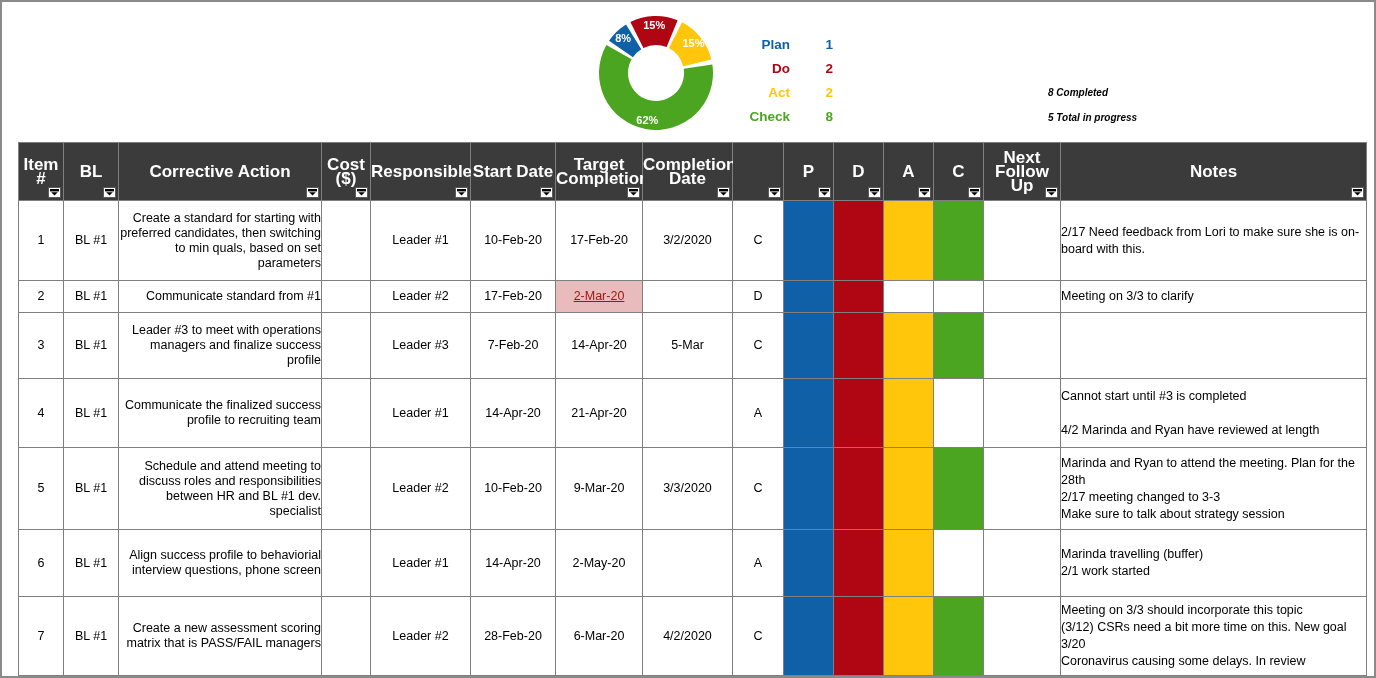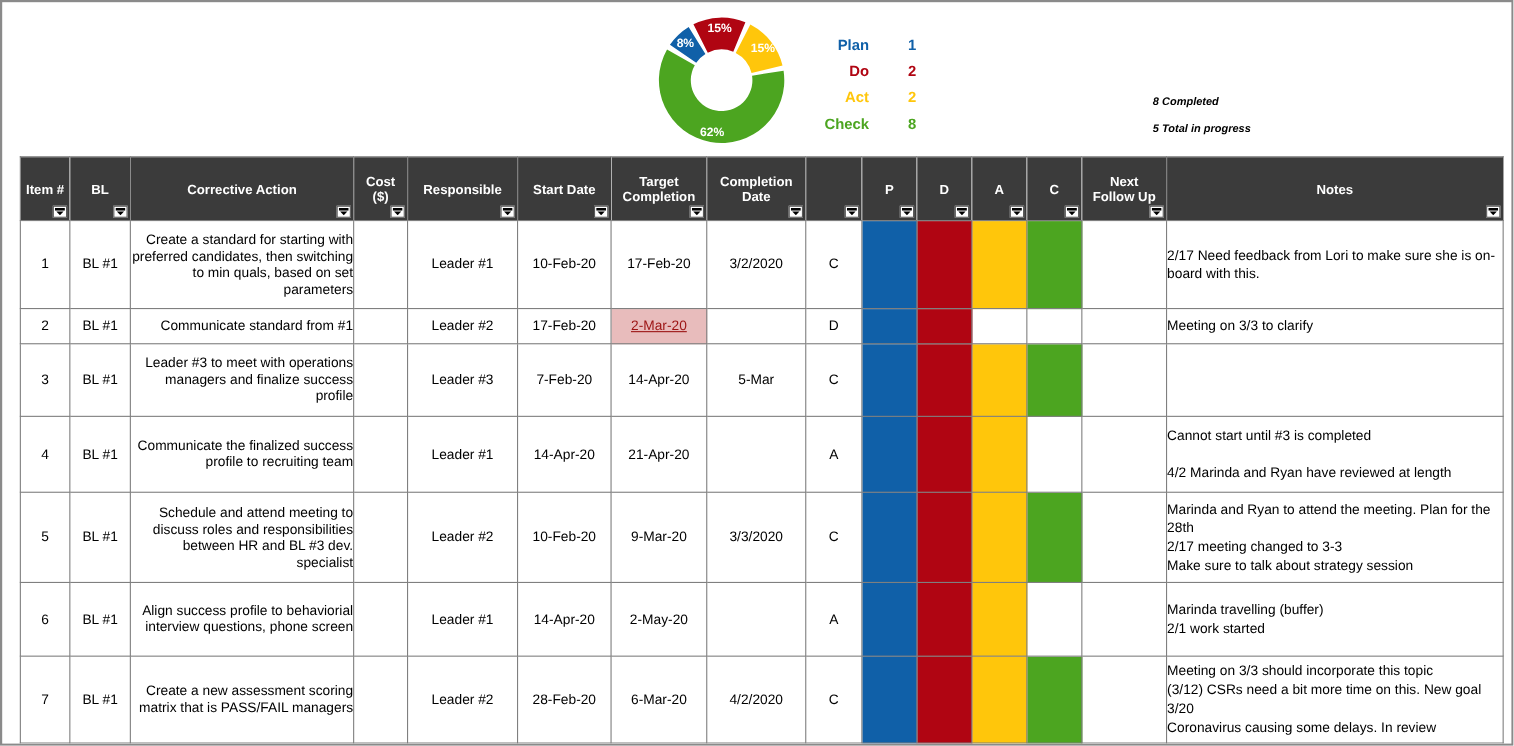--- a/index.html
+++ b/index.html
@@ -35,21 +35,21 @@
     fill: #ffffff;
   }
 
   #legend {
     position: absolute;
     left: 726px; top: 26px;
     width: 105px;
   }
   .legend-row {
     display: flex;
-    align-items: center;
+    align-items: flex-end;
     height: 24px;
   }
   .legend-name {
     flex: 0 0 62px;
     text-align: right;
     font-size: 13.5px;
     font-weight: bold;
   }
   .legend-val {
     flex: 0 0 43px;
@@ -84,21 +84,21 @@
     background: #ffffff;
   }
   table.grid th, table.grid td {
     border: 1px solid #7f7f7f;
     padding: 0;
     vertical-align: middle;
   }
   thead th {
     background: #3b3b3b;
     color: #ffffff;
-    font-size: 12px;
+    font-size: 17px;
     font-weight: bold;
     height: 58px;
     text-align: center;
     position: relative;
     line-height: 14px;
     border-color: #d9d9d9;
     padding: 0 3px 8px 3px;
   }
   thead th .hdr-text { display: block; }
   .filter-btn {
@@ -412,21 +412,21 @@
             <td class="pdca" style="background:#FFC60B;"></td>
             <td class="pdca"></td>
             <td></td>
             <td class="notes-cell">Cannot start until #3 is completed
 
 4/2 Marinda and Ryan have reviewed at length</td>
           </tr>
           <tr style="height: 82px;">
             <td>5</td>
             <td>BL #1</td>
-            <td class="action-cell">Schedule and attend meeting to discuss roles and responsibilities between HR and BL #3 dev. specialist</td>
+            <td class="action-cell">Schedule and attend meeting to discuss roles and responsibilities between HR and BL #1 dev. specialist</td>
             <td></td>
             <td>Leader #2</td>
             <td>10-Feb-20</td>
             <td>9-Mar-20</td>
             <td>3/3/2020</td>
             <td>C</td>
             <td class="pdca" style="background:#1060A8;"></td>
             <td class="pdca" style="background:#B00512;"></td>
             <td class="pdca" style="background:#FFC60B;"></td>
             <td class="pdca" style="background:#4CA520;"></td>

